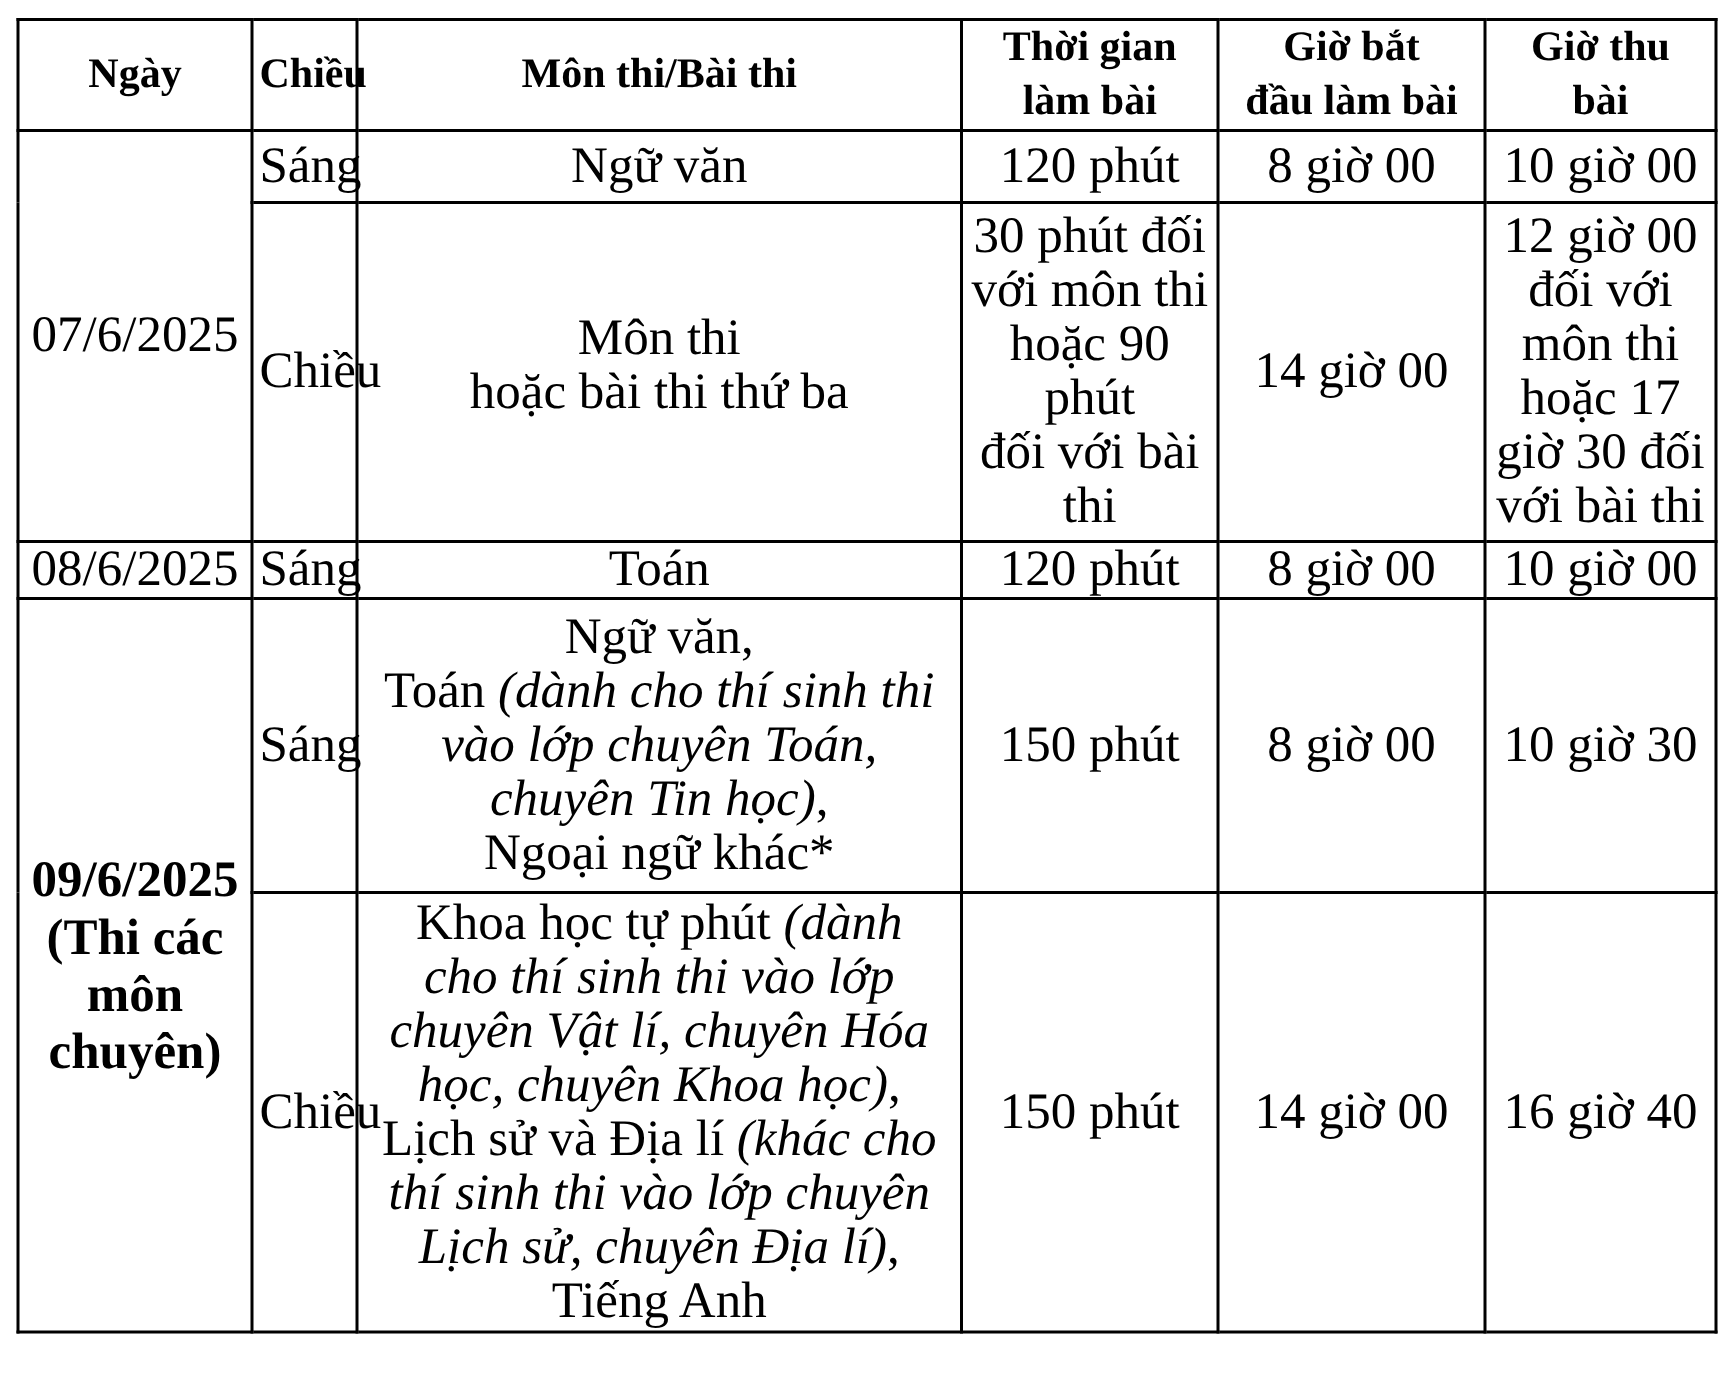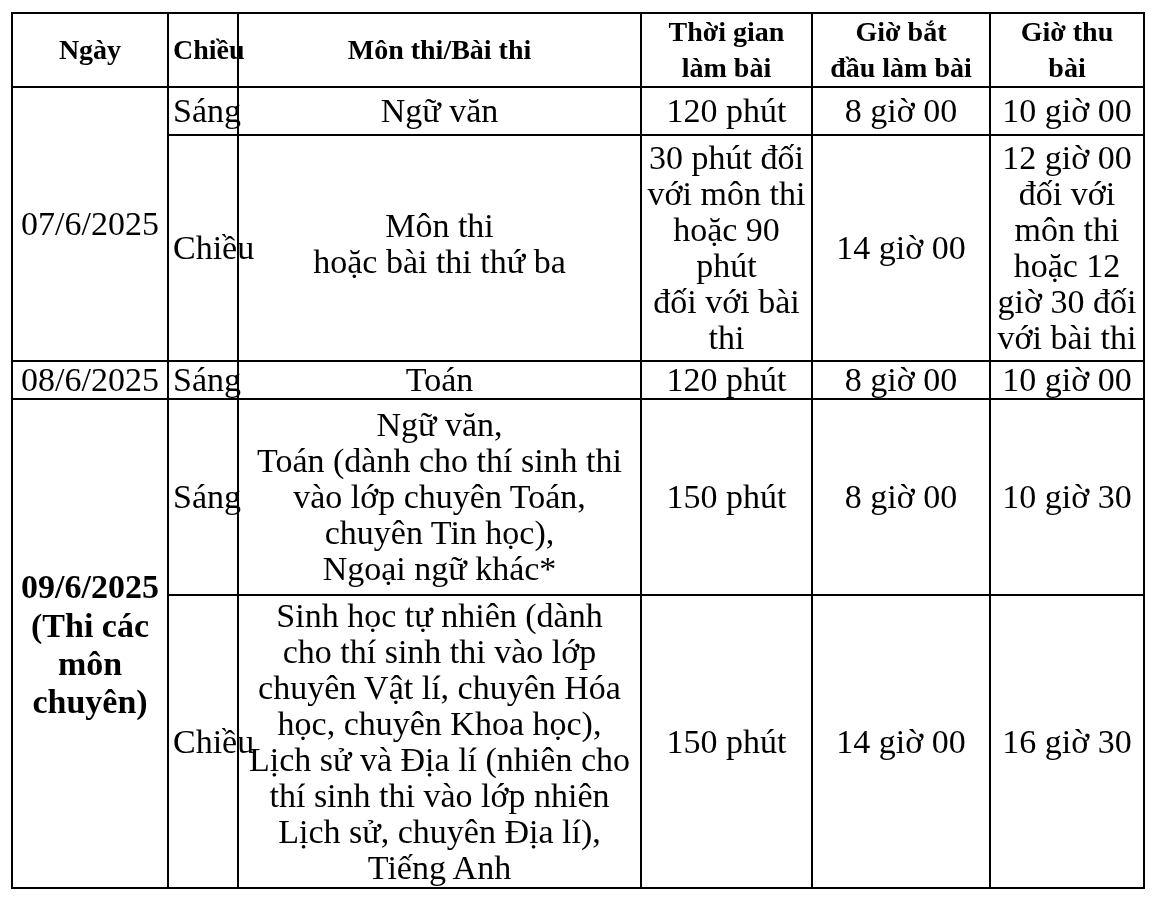--- a/index.html
+++ b/index.html
@@ -31,21 +31,21 @@
       font-size: 34px;
       line-height: 36px;
       font-weight: normal;
     }
     table.schedule th {
       font-weight: bold;
       font-size: 28px;
       line-height: 36px;
     }
     .bold { font-weight: bold; }
-    .it { }
+    .it { font-style: italic; }
     .line { display: block; }
     .date-note { font-weight: bold; display: block; line-height: 38px; }
     .sub { line-height: 36px; }
     .sub-tight { line-height: 36.5px; }
   </style>
 </head>
 <body>
 
 <table class="schedule">
   <colgroup>
@@ -97,21 +97,21 @@
         <span class="line">với môn thi</span>
         <span class="line">hoặc 90 phút</span>
         <span class="line">đối với bài</span>
         <span class="line">thi</span>
       </td>
       <td>14 giờ 00</td>
       <td class="sub">
         <span class="line">12 giờ 00</span>
         <span class="line">đối với</span>
         <span class="line">môn thi</span>
-        <span class="line">hoặc 12</span>
+        <span class="line">hoặc 17</span>
         <span class="line">giờ 30 đối</span>
         <span class="line">với bài thi</span>
       </td>
     </tr>
 
     <tr style="height:36px">
       <td class="bold">08/6/2025</td>
       <td>Sáng</td>
       <td>Toán</td>
       <td>120 phút</td>
@@ -135,27 +135,27 @@
         <span class="line">Ngoại ngữ khác*</span>
       </td>
       <td>150 phút</td>
       <td>8 giờ 00</td>
       <td>10 giờ 30</td>
     </tr>
 
     <tr style="height:293px">
       <td>Chiều</td>
       <td class="sub-tight">
-        <span class="line"><span>Sinh học tự nhiên </span><span class="it">(dành</span></span>
+        <span class="line"><span>Khoa học tự phút </span><span class="it">(dành</span></span>
         <span class="line it">cho thí sinh thi vào lớp</span>
         <span class="line it">chuyên Vật lí, chuyên Hóa</span>
         <span class="line"><span class="it">học, chuyên Khoa học)</span><span>,</span></span>
-        <span class="line"><span>Lịch sử và Địa lí </span><span class="it">(nhiên cho</span></span>
-        <span class="line it">thí sinh thi vào lớp nhiên</span>
+        <span class="line"><span>Lịch sử và Địa lí </span><span class="it">(khác cho</span></span>
+        <span class="line it">thí sinh thi vào lớp chuyên</span>
         <span class="line"><span class="it">Lịch sử, chuyên Địa lí)</span><span>,</span></span>
         <span class="line">Tiếng Anh</span>
       </td>
       <td>150 phút</td>
       <td>14 giờ 00</td>
-      <td>16 giờ 30</td>
+      <td>16 giờ 40</td>
     </tr>
   </tbody>
 </table>
 
 </body></html>

